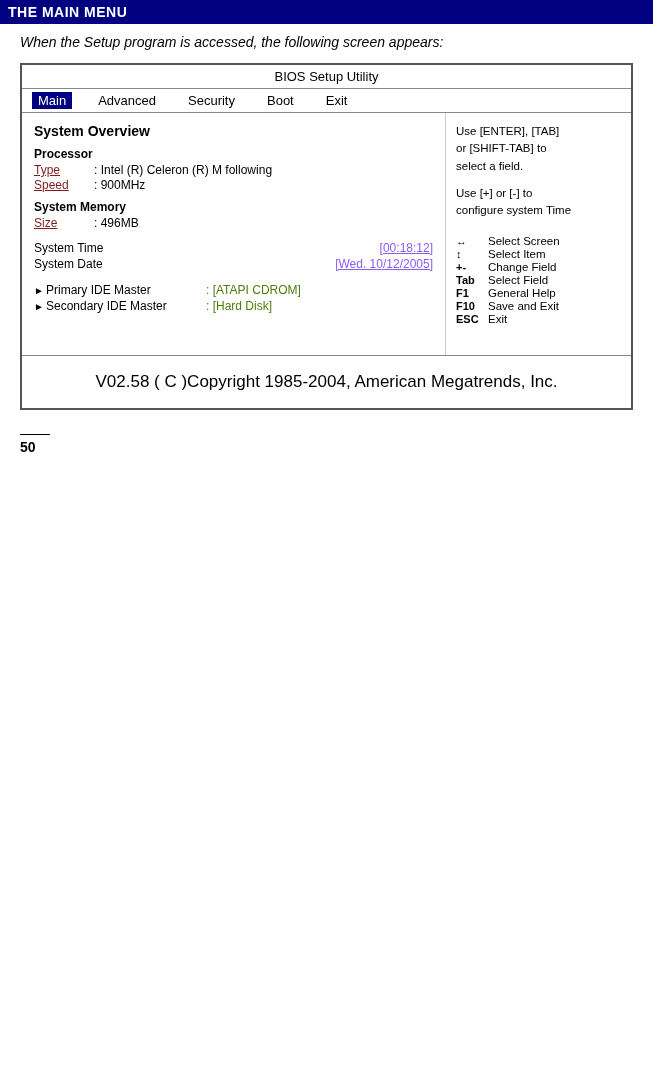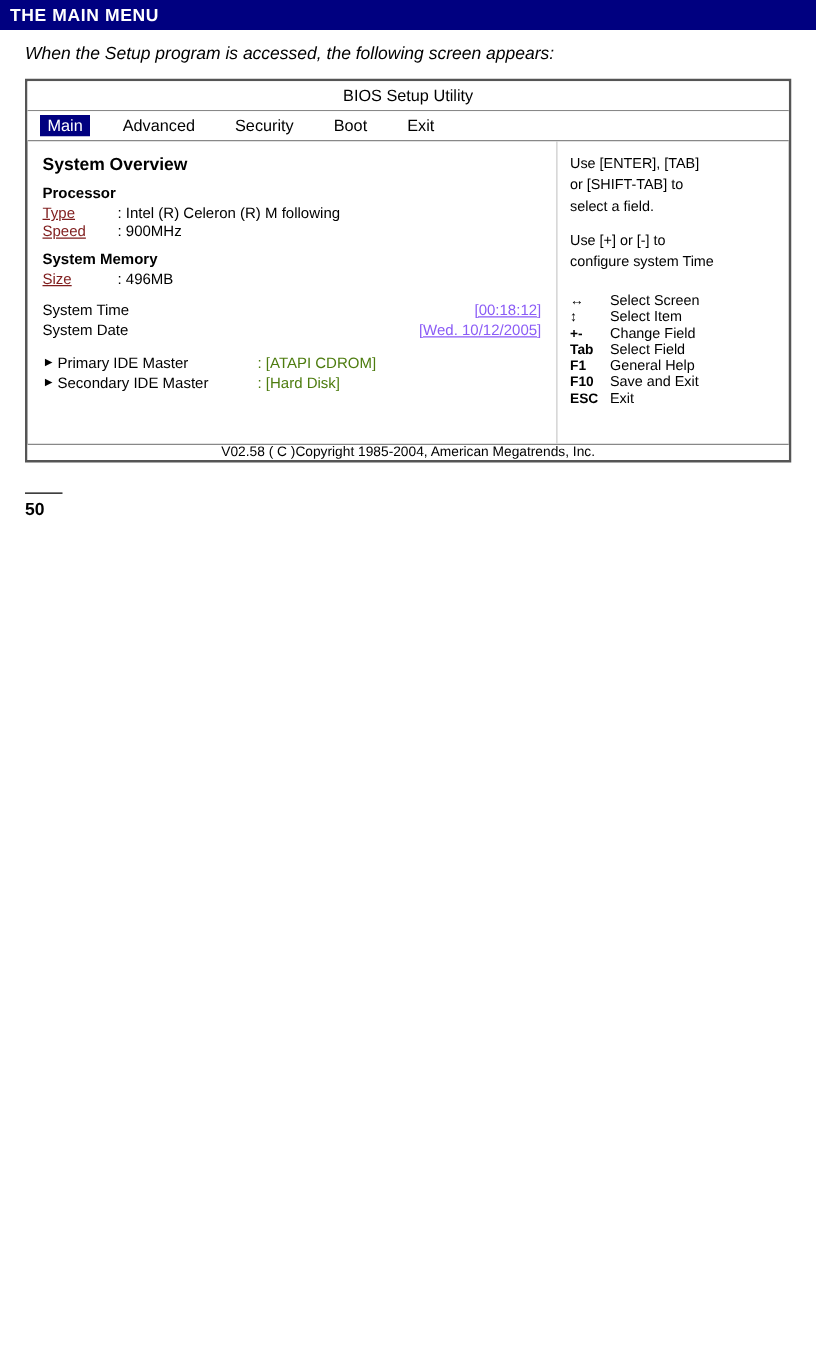--- a/index.html
+++ b/index.html
@@ -192,22 +192,22 @@
       font-weight: bold;
     }
 
     .bios-key-desc {
       font-size: 11.5px;
     }
 
     
     .bios-footer {
       text-align: center;
-      padding: 0;
-      font-size: 11px;
+      padding: 16px;
+      font-size: 17px;
       font-family: Arial, sans-serif;
       border-top: 1px solid #888;
       background: #fff;
     }
   </style>
 </head>
 <body>
 
 <div class="page-header">
   <span>The Main Menu</span>

